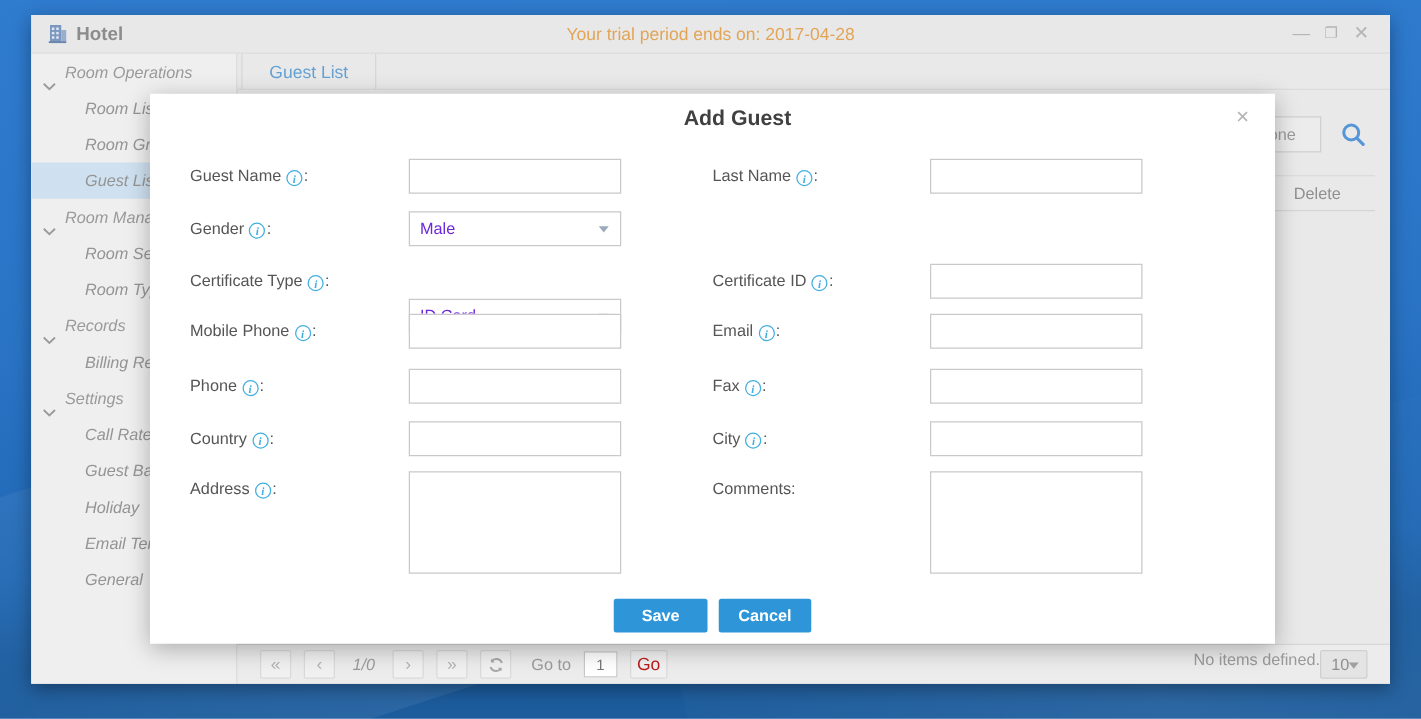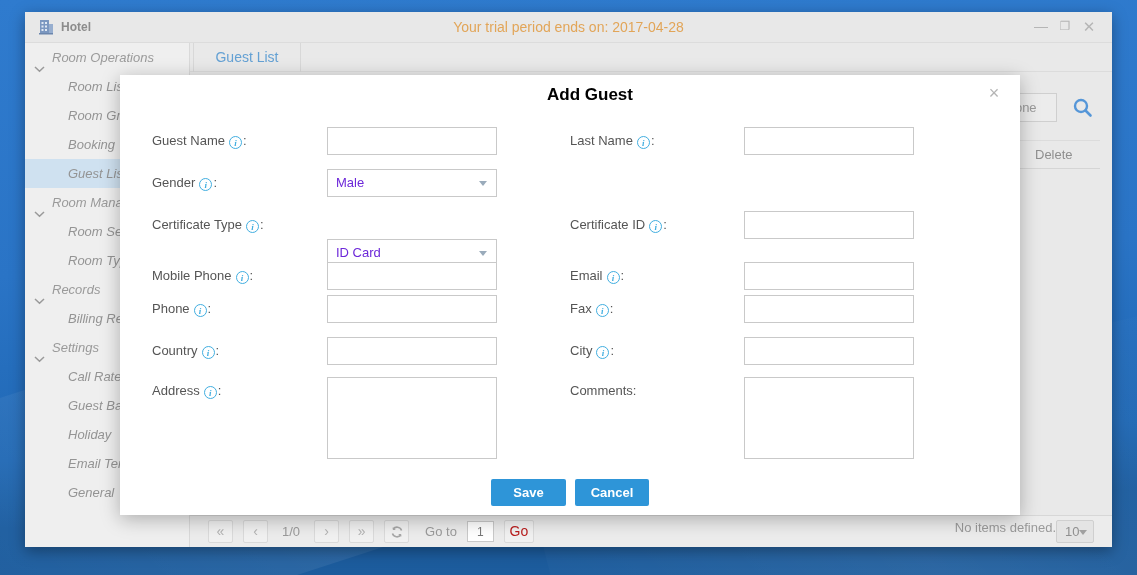--- a/index.html
+++ b/index.html
@@ -14,21 +14,21 @@
   .s2 { left:550px; top:380px; width:700px; height:300px; transform:rotate(-14deg); }
 
   
   .window { position:absolute; left:25px; top:12px; width:1087px; height:535px;
     background:#e9e9e9; box-shadow:0 4px 14px rgba(0,0,0,.35); }
 
   .titlebar { position:absolute; left:0; top:0; right:0; height:31px;
     background:#e8e8e8; border-bottom:1px solid #dcdcdc; }
   .app-icon { position:absolute; left:12px; top:7px; }
   .app-title { position:absolute; left:36px; top:0; line-height:31px;
-    font-size:12px; font-weight:bold; color:#8c8c8c; }
+    font-size:15px; font-weight:bold; color:#8c8c8c; }
   .trial { position:absolute; left:0; right:0; top:0; text-align:center;
     line-height:31px; font-size:14px; color:#e2a558; }
   .winctrl { position:absolute; top:0; height:31px; line-height:29px;
     color:#b5b5b5; font-size:14px; text-align:center; width:22px; cursor:default; }
   .ctl-min { right:60px; } .ctl-max { right:36px; font-size:12px; } .ctl-close { right:12px; font-size:15px; }
 
   
   .sidebar { position:absolute; left:0; top:31px; bottom:0; width:165px;
     background:#efefef; border-right:1px solid #d9d9d9; overflow:hidden; }
   .side-item { height:29px; line-height:29px; font-size:13px; color:#9a9a9a;
@@ -58,37 +58,37 @@
     font-size:13px; color:#8f8f8f; }
 
   
   .pagebar { position:absolute; left:0; right:0; bottom:0; height:32px;
     background:#ececec; border-top:1px solid #d7d7d7; display:flex;
     align-items:center; padding:0 18px; gap:10px; font-size:13px; color:#9a9a9a; }
   .pbtn { width:25px; height:23px; line-height:21px; text-align:center;
     border:1px solid #dadada; background:#f1f1f1; color:#b3b3b3; font-size:14px;
     border-radius:2px; cursor:pointer; flex:0 0 auto; }
   .pbtn.wide { width:30px; color:#b91c1c; }
-  .pind { margin:0 4px; }
+  .pind { margin:0 4px;font-style:italic; }
   .goto-input { width:27px; height:21px; border:1px solid #c9c9c9; background:#fff;
     text-align:center; font-size:12px; color:#777; outline:none;
     font-family:"Liberation Sans",sans-serif; }
   .pg-right { margin-left:auto; display:flex; align-items:flex-start; }
   .size-dd { position:relative; width:38px; height:23px; border:1px solid #cfcfcf;
     background:#e4e4e4; line-height:21px; padding-left:8px; color:#8f8f8f;
     font-size:13px; border-radius:2px; cursor:pointer; }
   .caret { position:absolute; right:6px; top:9px; width:0; height:0;
     border-left:4px solid transparent; border-right:4px solid transparent;
     border-top:5px solid #a0a0a0; }
 
   
   .modal { position:absolute; left:120px; top:75px; width:900px; height:440px;
     background:#fff; box-shadow:0 4px 18px rgba(0,0,0,.28); }
   .m-title { position:absolute; left:0; right:0; top:10px; text-align:center;
-    font-size:17px; font-weight:bold; color:#000000;padding-left:40px; }
+    font-size:17px; font-weight:bold; color:#404040;padding-left:40px; }
   .m-close { position:absolute; right:16px; top:8px; font-size:18px;
     color:#b5b5b5; cursor:pointer; width:20px; text-align:center; }
 
   .fgroup { position:absolute; height:28px; }
   .flabel { font-size:13px; color:#555; line-height:28px; white-space:nowrap; }
   .info-ic { display:inline-block; width:13px; height:13px; margin:0 1px 0 4px;
     border:1px solid #41aee0; border-radius:50%; color:#41aee0; font-size:9px;
     font-weight:bold; line-height:12px; text-align:center; vertical-align:-1px;
     font-family:"Liberation Serif",serif; font-style:italic; }
   .finput { width:170px; height:28px; border:1px solid #c9c9c9; background:#fff;
@@ -98,21 +98,21 @@
     outline:none; padding:4px 6px; font-size:13px; color:#555; resize:none;
     font-family:"Liberation Sans",sans-serif; }
   .fselect { position:relative; width:170px; height:28px; border:1px solid #c9c9c9;
     background:#fff; line-height:26px; padding-left:8px; font-size:13px;
     color:#6d28d9; cursor:pointer; }
   .fselect .caret { top:11px; right:9px; border-top-color:#9aabbb; }
 
   .col-ll { left:32px; }  .col-lc { left:207px; }
   .col-rl { left:450px; } .col-rc { left:624px; }
   .row1 { top:52px; } .row2 { top:94px; } .row3 { top:136px; }
-  .row4 { top:187px; } .row5 { top:220px; } .row6 { top:262px; } .row7 { top:302px; }
+  .row4 { top:176px; } .row5 { top:220px; } .row6 { top:262px; } .row7 { top:302px; }
 
   .mbtn { position:absolute; top:404px; height:27px; border:none; border-radius:2px;
     background:#2e95d8; color:#fff; font-size:13px; font-weight:bold;
     cursor:pointer; font-family:Liberation Sans, sans-serif; }
   .btn-save { left:371px; width:75px; }
   .btn-cancel { left:455px; width:74px; }
 </style>
 </head>
 <body>
 
@@ -145,21 +145,20 @@
 
     <div class="sidebar">
       <div class="side-item side-group">
         <span class="chev"><svg width="11" height="7" viewBox="0 0 11 7">
               <polyline points="1,1 5.5,5.3 10,1" fill="none" stroke="#9a9a9a" stroke-width="1.5"></polyline>
             </svg></span>
         <span>Room Operations</span>
       </div>
       <div class="side-item side-child">Room List</div>
       <div class="side-item side-child">Room Group</div>
-      <div class="side-item side-child">Booking</div>
       <div class="side-item side-child side-selected">Guest List</div>
       <div class="side-item side-group">
         <span class="chev"><svg width="11" height="7" viewBox="0 0 11 7">
               <polyline points="1,1 5.5,5.3 10,1" fill="none" stroke="#9a9a9a" stroke-width="1.5"></polyline>
             </svg></span>
         <span>Room Management</span>
       </div>
       <div class="side-item side-child">Room Settings</div>
       <div class="side-item side-child">Room Types</div>
       <div class="side-item side-group">

